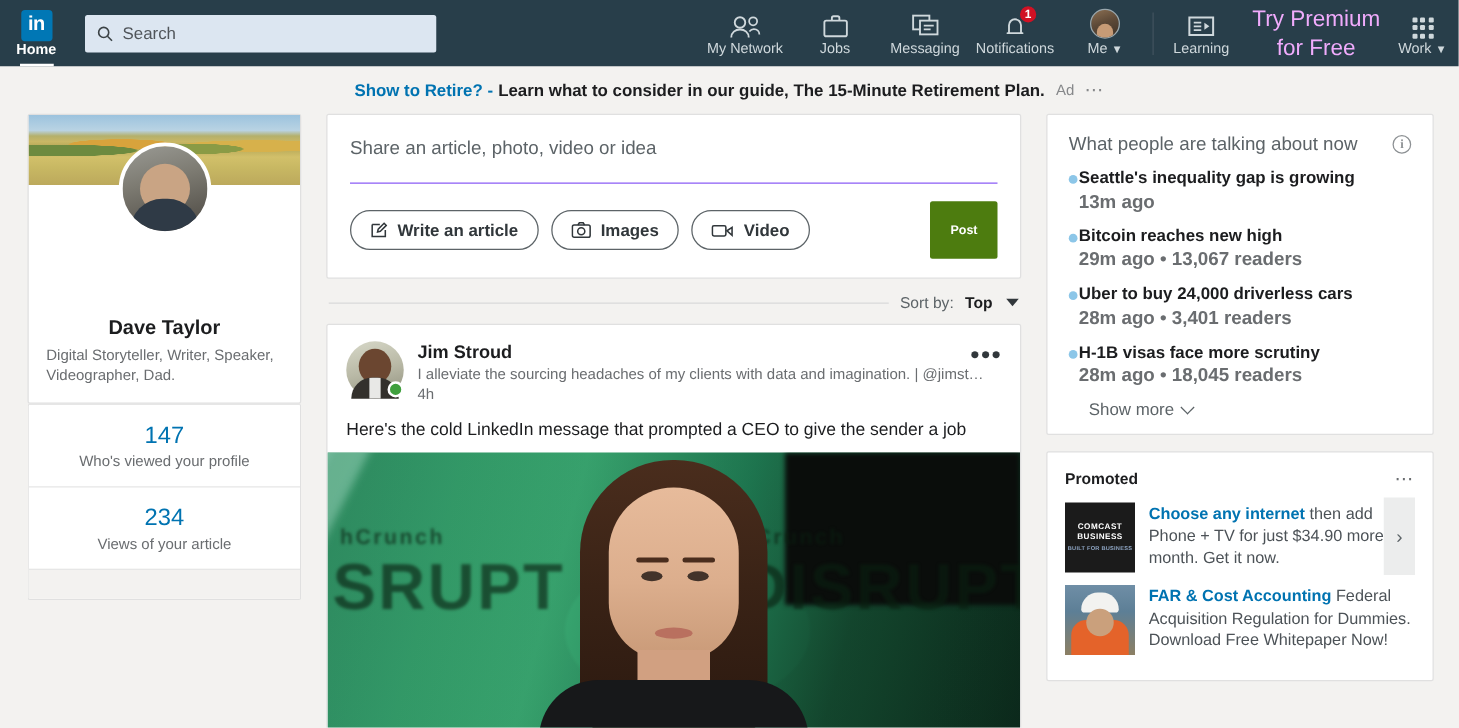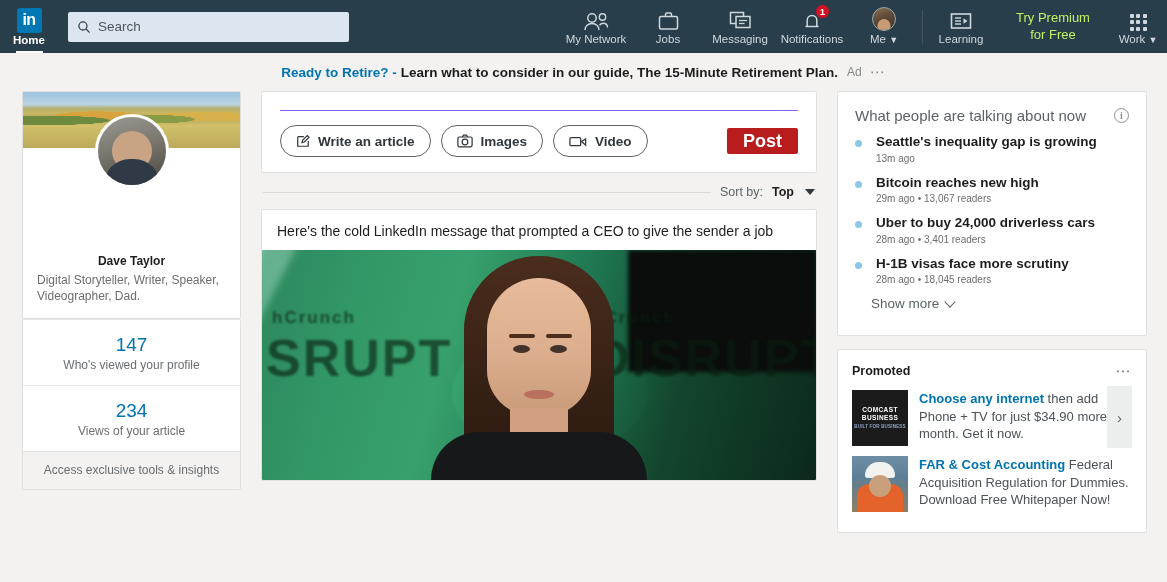--- a/index.html
+++ b/index.html
@@ -78,21 +78,21 @@
     content:""; position:absolute; left:50%; top:52%;
     transform:translateX(-50%);
     width:13px; height:13px; border-radius:50% 50% 40% 40%;
     background:#c79b76;
   }
   .nav-divider {
     width: 1px; height: 34px; background: #40525e; margin: 0 2px;
   }
   .premium-nav {
     width: 112px; text-align: center;
-    color: #bef264; font-size: 13px; line-height: 1.25;
+    color: #f0abfc; font-size: 18px; line-height: 1.25;
     cursor: pointer;
   }
   .work-item { width: 58px; }
   .grid-icon {
     display: grid; grid-template-columns: repeat(3,4px);
     grid-gap: 2.5px;
   }
   .grid-icon i { width: 4px; height: 4px; background: #cfd8dc; display: block; border-radius:1px;}
 
   
@@ -143,21 +143,21 @@
     width:40px;height:40px;border-radius:50%;
     background:#c9a484;
   }
   .avatar-big::after{
     content:""; position:absolute; left:50%; bottom:0;
     transform:translateX(-50%);
     width:56px;height:26px;border-radius:26px 26px 0 0;
     background:#2f3a46;
   }
   .profile-name {
-    text-align: center; font-size: 12px; font-weight: bold;
+    text-align: center; font-size: 16px; font-weight: bold;
     color: #1c1d1f; margin-top: 106px;
   }
   .profile-tag {
     text-align: left; font-size: 12px; color: #6a6d70;
     line-height: 1.35; padding: 4px 14px 0;
   }
   .stat-block {
     border-top: 1px solid #e6e6e6; padding: 14px 2px 13px; text-align: center;
   }
   .stat-num { color: #0073b1; font-size: 19px; }
@@ -183,23 +183,23 @@
     padding: 14px 0 15px;
   }
   .pill {
     border: 1px solid #5c6367; border-radius: 18px;
     height: 32px; padding: 0 15px; margin-right: 10px;
     display: flex; align-items: center; gap: 8px;
     font-size: 13.5px; font-weight: bold; color: #31373b;
     background: #fff; cursor: pointer;
   }
   .post-btn {
-    margin-left: auto; background: #b91c1c; color: #fff;
-    font-size: 18px; font-weight: bold;
-    height: 26px; padding: 0 16px; border: none; border-radius: 2px;
+    margin-left: auto; background: #4d7c0f; color: #fff;
+    font-size: 10px; font-weight: bold;
+    height: 46px; padding: 0 16px; border: none; border-radius: 2px;
     cursor: pointer;
   }
   .sort-row {
     display: flex; align-items: center; gap: 9px;
     padding: 12px 2px 10px; font-size: 12.5px; color: #5c6367;
   }
   .sort-line { flex: 1; height: 1px; background: #d9d9d9; }
   .sort-row .strong { color: #1c1d1f; font-weight: bold; }
   .caret-down {
     width: 0; height: 0; border-left: 5px solid transparent;
@@ -294,38 +294,38 @@
     position:absolute; left:50%; transform:translateX(-50%); top:158px;
     width:58px;height:46px;background:#d1a081;
   }
   .pi-shoulder {
     position:absolute; left:50%; transform:translateX(-50%); bottom:0;
     width:216px;height:48px; background:#17181a; border-radius:60px 60px 0 0;
   }
 
   
   .right-col { width: 310px; flex: 0 0 310px; }
-  .news-card { padding: 15px 17px 24px; }
+  .news-card { padding: 15px 17px 12px; }
   .news-head {
     display: flex; align-items: center; justify-content: space-between;
     font-size: 15px; color: #5c6367; margin-bottom: 10px;
   }
   .i-circle {
     width: 15px; height: 15px; border-radius: 50%; border: 1.3px solid #8d9194;
     color: #8d9194; font-size: 10px; font-weight: bold;
     display: flex; align-items: center; justify-content: center;
     font-family: "Liberation Serif", serif; cursor: pointer;
   }
-  .news-item { display: flex; gap: 14px; margin-bottom: 11px; }
+  .news-item { display: flex; gap: 1px; margin-bottom: 11px; }
   .news-bullet {
     width: 7px; height: 7px; border-radius: 50%; background: #8cc6e8;
     margin-top: 6px; flex: 0 0 7px;
   }
   .news-title { font-size: 13.5px; font-weight: bold; color: #1c1d1f; line-height: 1.15; }
-  .news-sub { font-size: 10px; color: #6a6d70; margin-top: 3px; }
+  .news-sub { font-size: 15px; color: #6a6d70; margin-top: 3px; font-weight: bold; }
   .show-more {
     font-size: 13.5px; color: #5c6367; display: flex; align-items: center; gap: 7px;
     padding-left: 16px; cursor: pointer;
   }
   .chev-d {
     width: 8px; height: 8px; border-right: 1.6px solid #5c6367;
     border-bottom: 1.6px solid #5c6367; transform: rotate(45deg); margin-top:-4px;
   }
   .promo-card { margin-top: 13px; padding: 12px 14px 10px; position: relative; }
   .promo-head {
@@ -470,21 +470,21 @@
             <i></i>
             <i></i>
           </div>
       </div>
       <span class="lbl"><span>Work</span> <span style="font-size:9px">▼</span></span>
     </div>
   </div>
 </div>
 
 <div class="ad-strip">
-  <span class="blue">Ready to Retire? -</span>
+  <span class="blue">Show to Retire? -</span>
   <span class="blk" style="margin-left:4px">Learn what to consider in our guide, The 15-Minute Retirement Plan.</span>
   <span class="tag">Ad</span>
   <span class="dots">⋯</span>
 </div>
 
 <div class="page">
 
   <div class="left-col">
     <div class="card profile-card">
       <div class="cover"></div>
@@ -496,27 +496,27 @@
     <div class="card" style="border-top:none">
       <div class="stat-block">
         <div class="stat-num">147</div>
         <div class="stat-lbl">Who's viewed your profile</div>
       </div>
       <div class="stat-block">
         <div class="stat-num">234</div>
         <div class="stat-lbl">Views of your article</div>
       </div>
       <div class="premium-foot">
-        <div class="l1">Access exclusive tools &amp; insights</div>
       </div>
     </div>
   </div>
 
   <div class="center-col">
     <div class="card share-box">
+      <div class="share-prompt">Share an article, photo, video or idea</div>
       <div class="share-actions">
         <div class="pill">
           <svg width="14" height="14" viewBox="0 0 16 16">
             <path d="M2 3h7M2 3v11h12V8" fill="none" stroke="#31373b" stroke-width="1.4"></path>
             <path d="M9.5 9.2l5.4-5.4-2-2-5.4 5.4-.6 2.6z" fill="none" stroke="#31373b" stroke-width="1.4"></path>
           </svg>
           <span>Write an article</span>
         </div>
         <div class="pill">
           <svg width="16" height="14" viewBox="0 0 18 15">
@@ -538,20 +538,33 @@
     </div>
 
     <div class="sort-row">
       <div class="sort-line"></div>
       <span>Sort by:</span>
       <span class="strong">Top</span>
       <span class="caret-down"></span>
     </div>
 
     <div class="card post-card">
+      <div class="post-head">
+        <div class="post-avatar">
+          <div class="face"></div>
+            <div class="torso"></div>
+          <div class="status-dot"></div>
+        </div>
+        <div class="post-meta">
+          <div class="post-author">Jim Stroud</div>
+          <div class="post-headline">I alleviate the sourcing headaches of my clients with data and imagination. | @jimst…</div>
+          <div class="post-time">4h</div>
+        </div>
+        <div class="post-dots">•••</div>
+      </div>
       <div class="post-text">Here's the cold LinkedIn message that prompted a CEO to give the sender a job</div>
       <div class="post-image">
         <div class="pi-beam"></div>
         <div class="pi-dark"></div>
         <div class="pi-txt pi-tc1">hCrunch</div>
         <div class="pi-txt pi-d1">SRUPT</div>
         <div class="pi-txt pi-tc2">hCrunch</div>
         <div class="pi-txt pi-d2">DISRUPT</div>
         <div class="pi-person">
           <div class="pi-hair"></div>

